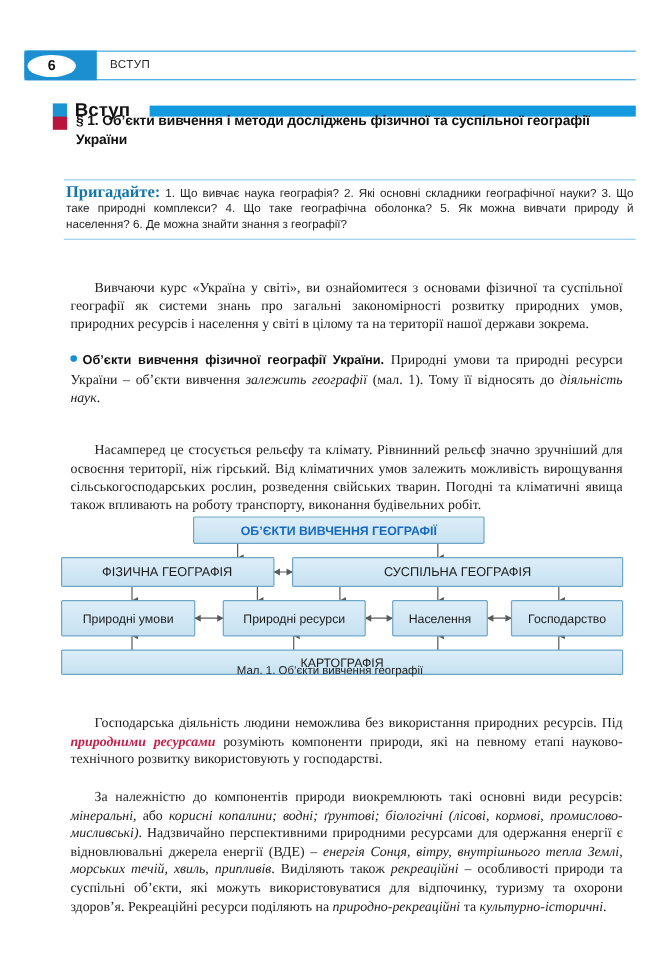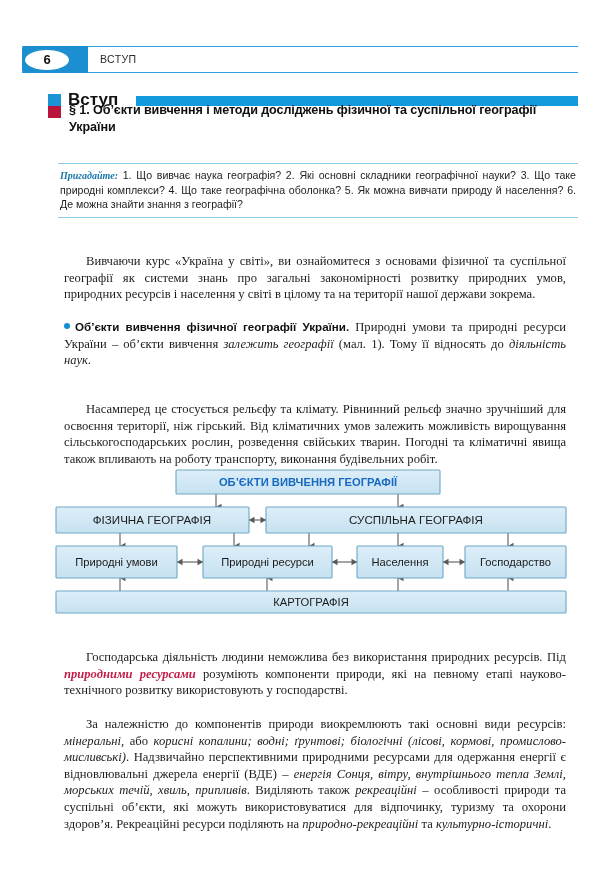--- a/index.html
+++ b/index.html
@@ -157,22 +157,21 @@
     margin: 0;
     font-family: "Liberation Sans", sans-serif;
     font-size: 10.6px;
     line-height: 14.2px;
     text-align: justify;
     color: #1d1d1d;
   }
   .recall .lead {
     font-family: "Liberation Serif", serif;
     font-weight: bold;
-    font-style: italic;
-    font-size: 10px;
+    font-size: 15px;
     color: #1675a8;
   }
 
   
   .body-text {
     position: absolute;
     left: 48px;
     width: 534px;
     font-family: "Liberation Serif", serif;
     font-size: 12.6px;
@@ -332,20 +331,21 @@
       <text id="t-l3" x="347" y="99" text-anchor="middle" font-family="Liberation Sans, sans-serif" font-size="11.2" fill="#1a1a1a">Населення</text>
 
       <rect x="412" y="79" width="101" height="32" rx="1" fill="url(#boxGrad)" stroke="#6ea7c6" stroke-width="1.1"></rect>
       <text id="t-l4" x="462.5" y="99" text-anchor="middle" font-family="Liberation Sans, sans-serif" font-size="11.2" fill="#1a1a1a">Господарство</text>
 
       <rect x="3" y="124" width="510" height="22" rx="1" fill="url(#boxGrad)" stroke="#6ea7c6" stroke-width="1.1"></rect>
       <text id="t-base" x="258" y="139" text-anchor="middle" font-family="Liberation Sans, sans-serif" font-size="11.2" fill="#1a1a1a">КАРТОГРАФІЯ</text>
     </svg>
   </div>
 
+  <div class="fig-caption">Мал. 1. Об’єкти вивчення географії</div>
 
   <div class="body-text blk4">
     <p><span>Господарська діяльність людини неможлива без використання природних ресурсів. Під </span><span class="term-red">природними ресурсами</span><span> розуміють компоненти природи, які на певному етапі науково-технічного розвитку використовують у господарстві.</span></p>
   </div>
 
   <div class="body-text blk5">
     <p><span>За належністю до компонентів природи виокремлюють такі основні види ресурсів: </span><span class="i">мінеральні,</span><span> або </span><span class="i">корисні копалини; водні; ґрунтові; біологічні (лісові, кормові, промислово-мисливські)</span><span>. Надзвичайно перспективними природними ресурсами для одержання енергії є відновлювальні джерела енергії (ВДЕ) – </span><span class="i">енергія Сонця, вітру, внутрішнього тепла Землі, морських течій, хвиль, припливів</span><span>. Виділяють також </span><span class="i">рекреаційні</span><span> – особливості природи та суспільні об’єкти, які можуть використовуватися для відпочинку, туризму та охорони здоров’я. Рекреаційні ресурси поділяють на </span><span class="i">природно-рекреаційні</span><span> та </span><span class="i">культурно-історичні</span><span>.</span></p>
   </div>
 
 </div>

